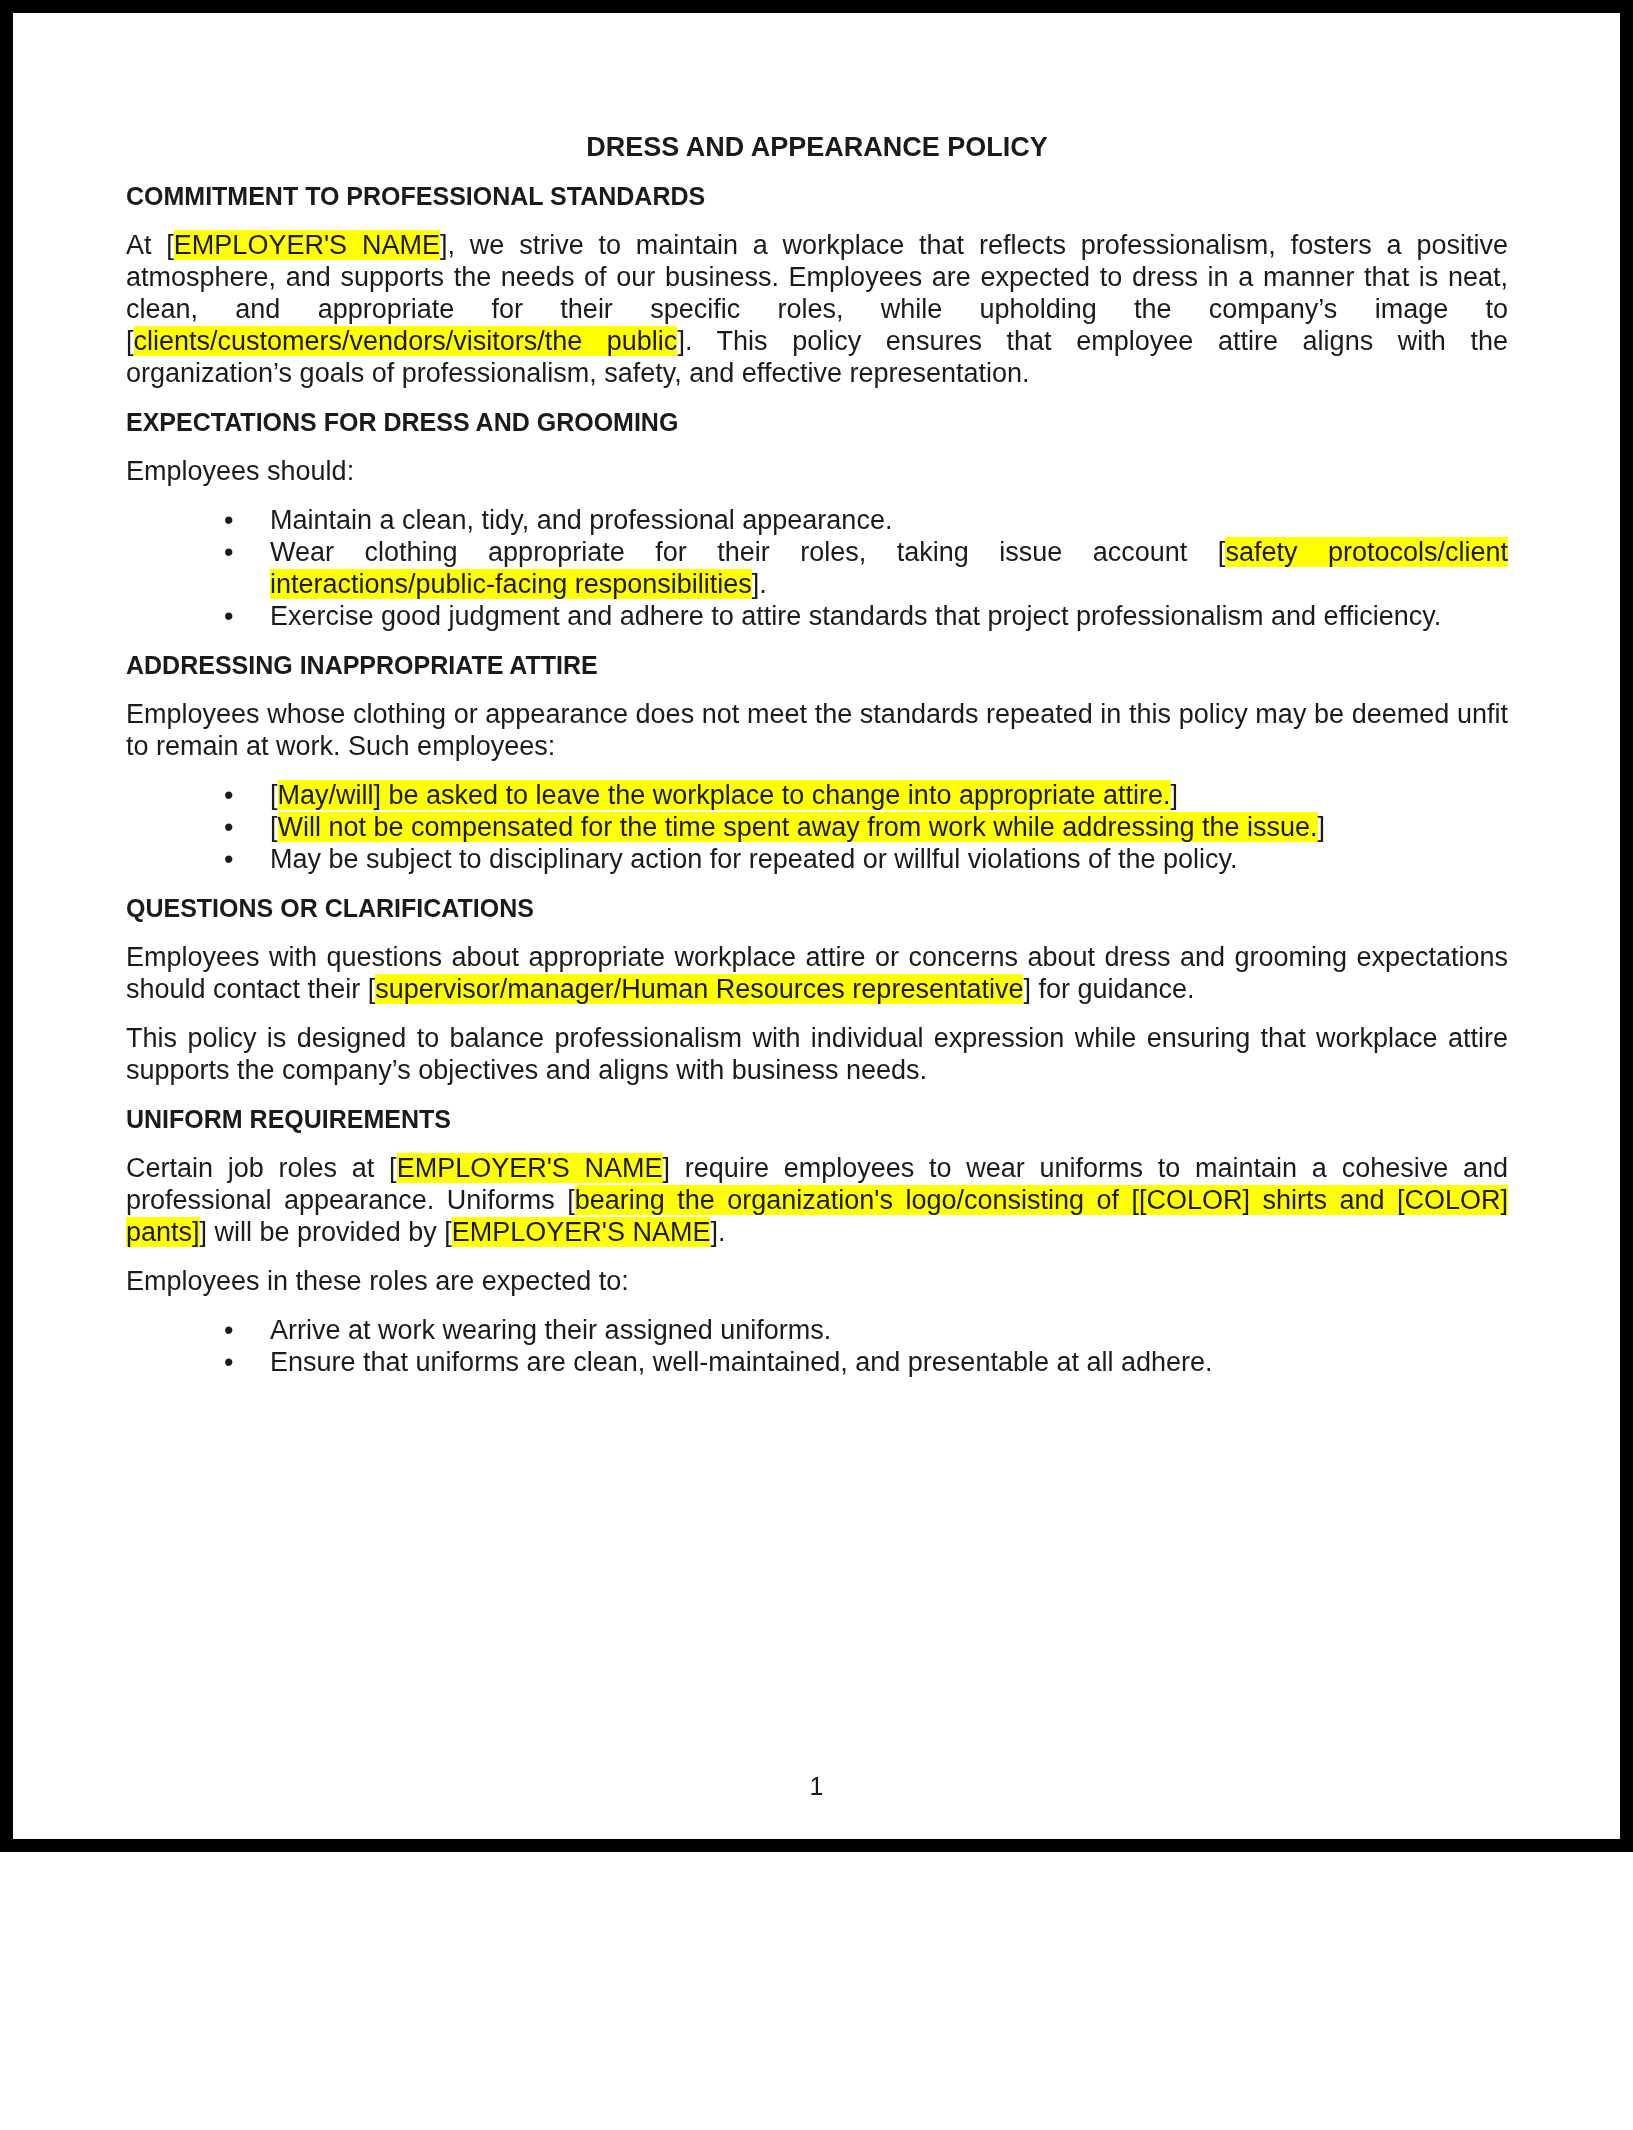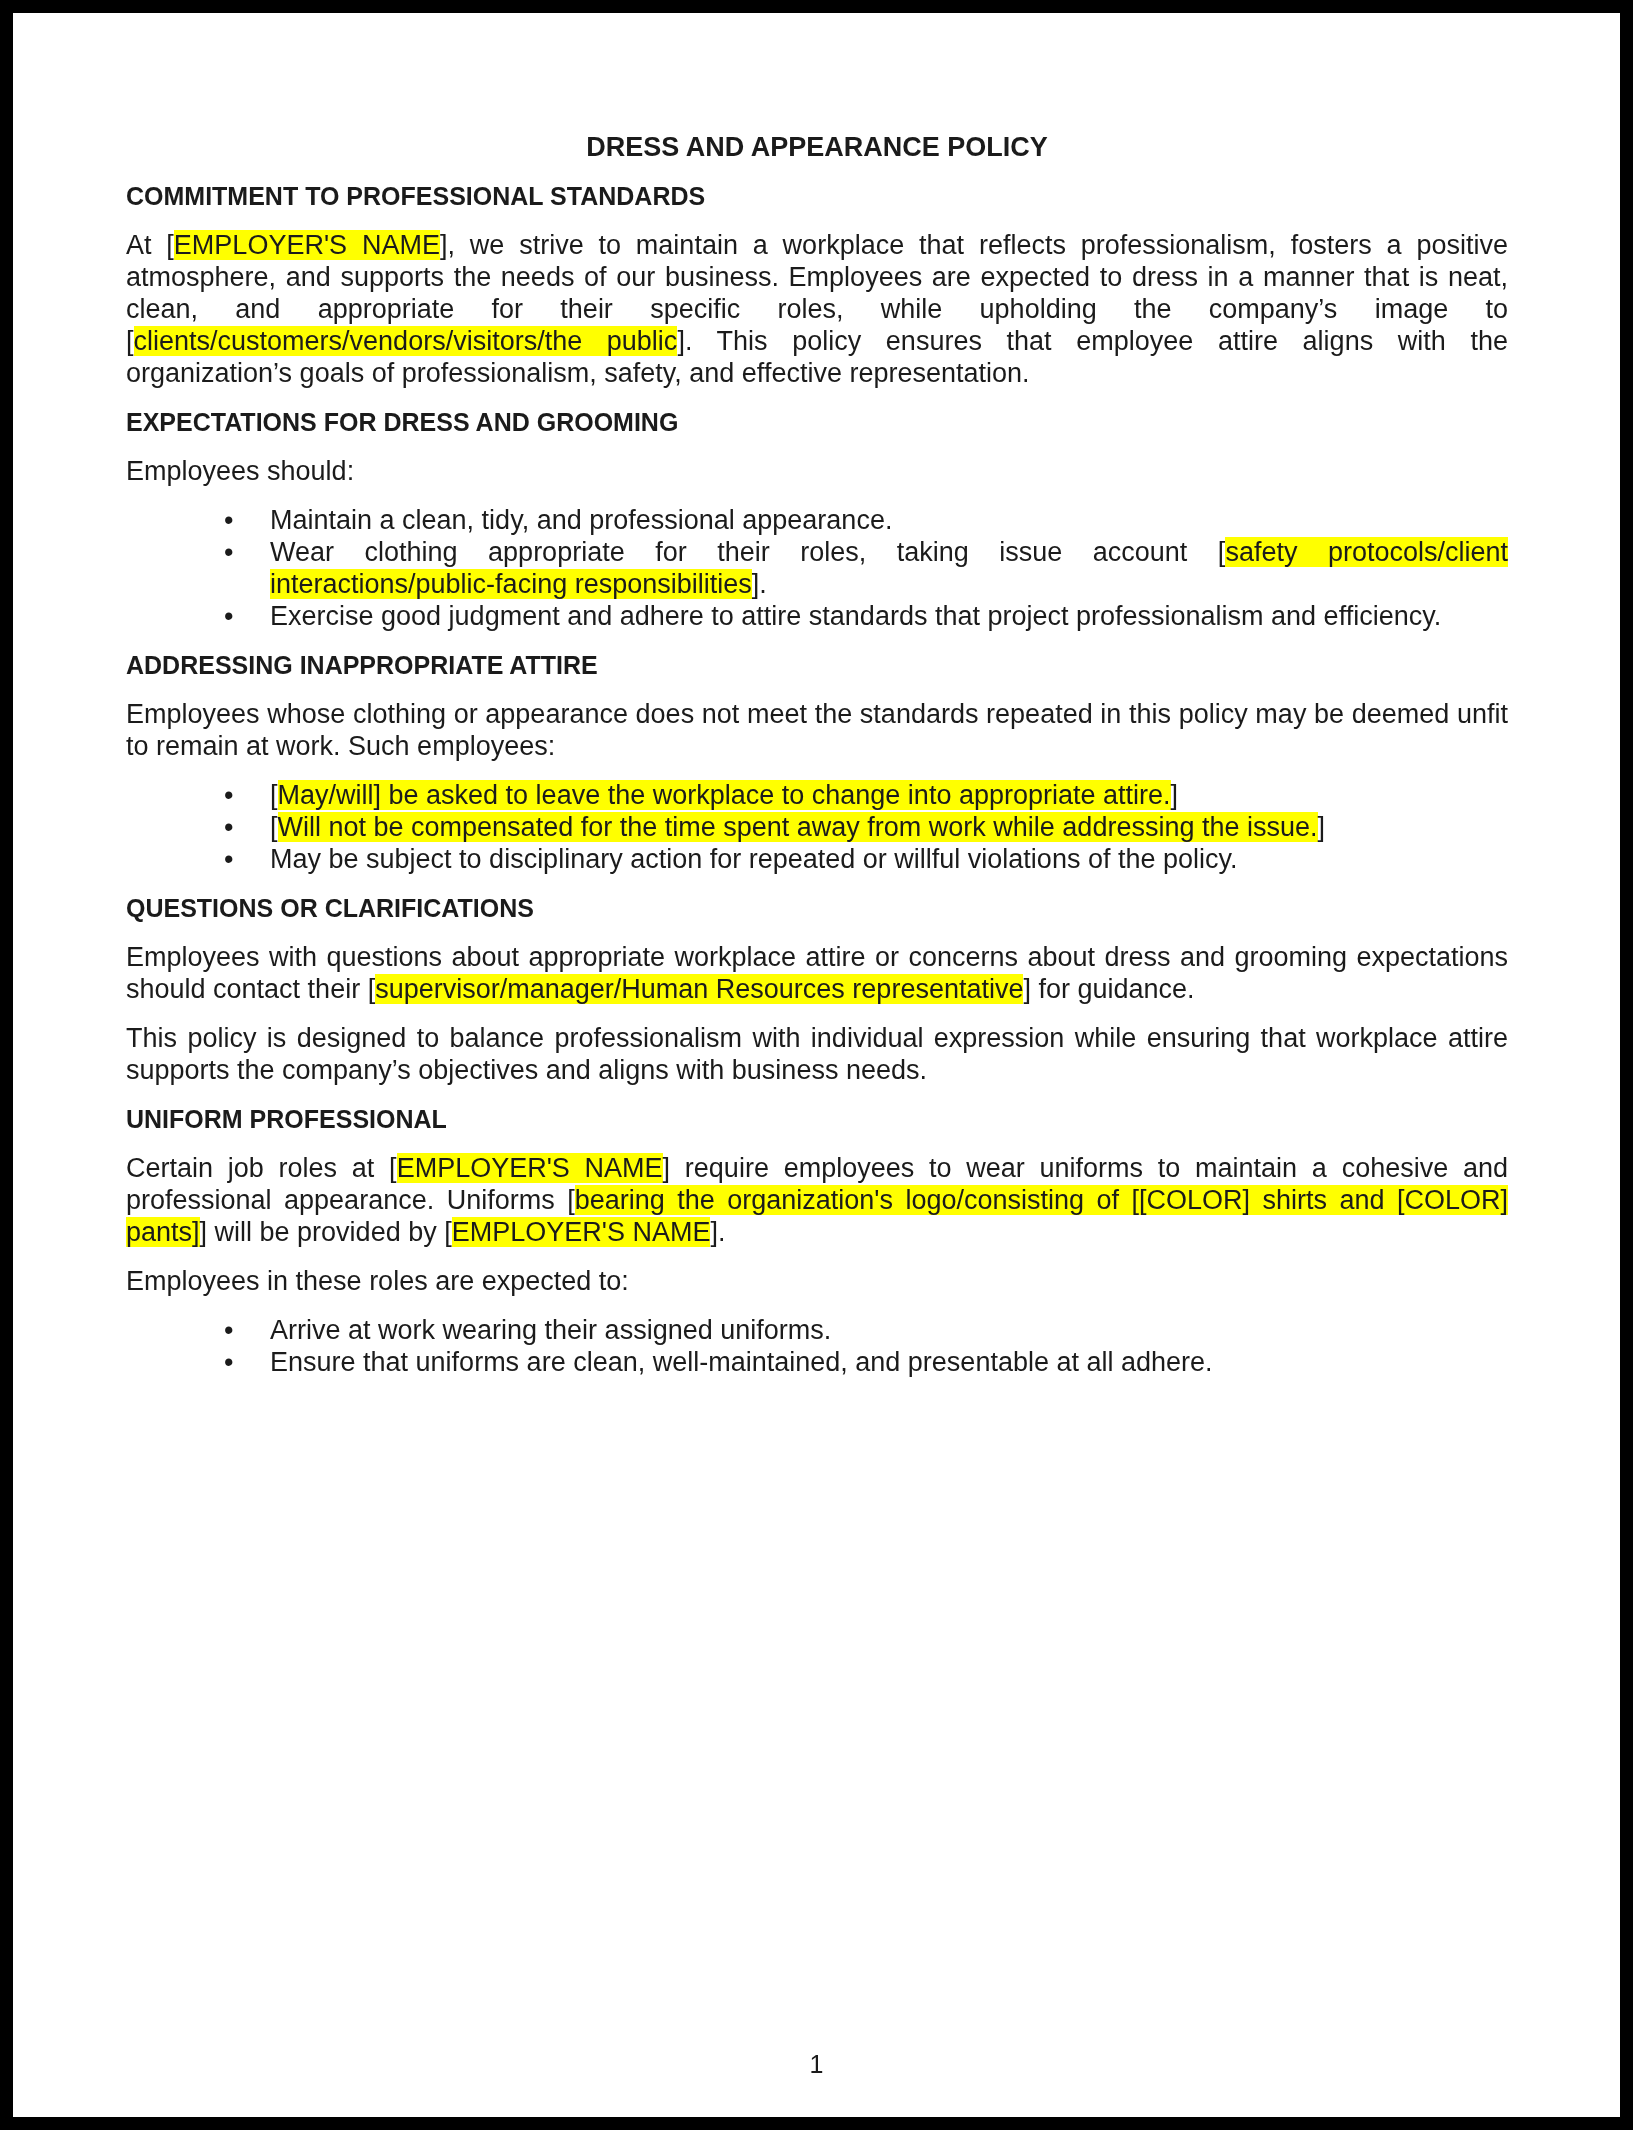--- a/index.html
+++ b/index.html
@@ -4,21 +4,21 @@
 <style>
   * { margin: 0; padding: 0; box-sizing: border-box; }
   html, body { background: #ffffff; }
   body {
     width: 1633px;
     height: 2130px;
     font-family: "Liberation Sans", "DejaVu Sans", sans-serif;
   }
   .page-frame {
     width: 1633px;
-    height: 2130px;
+    height: 1852px;
     border: 13px solid #000000;
     background: #ffffff;
     position: relative;
     overflow: hidden;
   }
   .content {
     padding: 118px 112px 0 113px;
     font-size: 27px;
     line-height: 32px;
     color: #1b1b1b;
@@ -88,21 +88,21 @@
       <h2>ADDRESSING INAPPROPRIATE ATTIRE</h2>
       <p><span>Employees whose clothing or appearance does not meet the standards repeated in this policy may be deemed unfit to remain at work. Such employees:</span></p>
       <ul>
         <li><span>[</span><span class="hl" style="background: rgb(255, 255, 0);">May/will] be asked to leave the workplace to change into appropriate attire.</span><span>]</span></li>
         <li><span>[</span><span class="hl" style="background: rgb(255, 255, 0);">Will not be compensated for the time spent away from work while addressing the issue.</span><span>]</span></li>
         <li><span>May be subject to disciplinary action for repeated or willful violations of the policy.</span></li>
       </ul>
       <h2>QUESTIONS OR CLARIFICATIONS</h2>
       <p><span>Employees with questions about appropriate workplace attire or concerns about dress and grooming expectations should contact their [</span><span class="hl" style="background: rgb(255, 255, 0);">supervisor/manager/Human Resources representative</span><span>] for guidance.</span></p>
       <p><span>This policy is designed to balance professionalism with individual expression while ensuring that workplace attire supports the company’s objectives and aligns with business needs.</span></p>
-      <h2>UNIFORM PROFESSIONAL</h2>
+      <h2>UNIFORM REQUIREMENTS</h2>
       <p><span>Certain job roles at [</span><span class="hl" style="background: rgb(255, 255, 0);">EMPLOYER'S NAME</span><span>] require employees to wear uniforms to maintain a cohesive and professional appearance. Uniforms [</span><span class="hl" style="background: rgb(255, 255, 0);">bearing the organization's logo/consisting of [[COLOR] shirts and [COLOR] pants]</span><span>] will be provided by [</span><span class="hl" style="background: rgb(255, 255, 0);">EMPLOYER'S NAME</span><span>].</span></p>
       <p><span>Employees in these roles are expected to:</span></p>
       <ul>
         <li><span>Arrive at work wearing their assigned uniforms.</span></li>
         <li><span>Ensure that uniforms are clean, well-maintained, and presentable at all adhere.</span></li>
       </ul>
     </div>
   <div class="page-number">1</div>
 </div>
 

